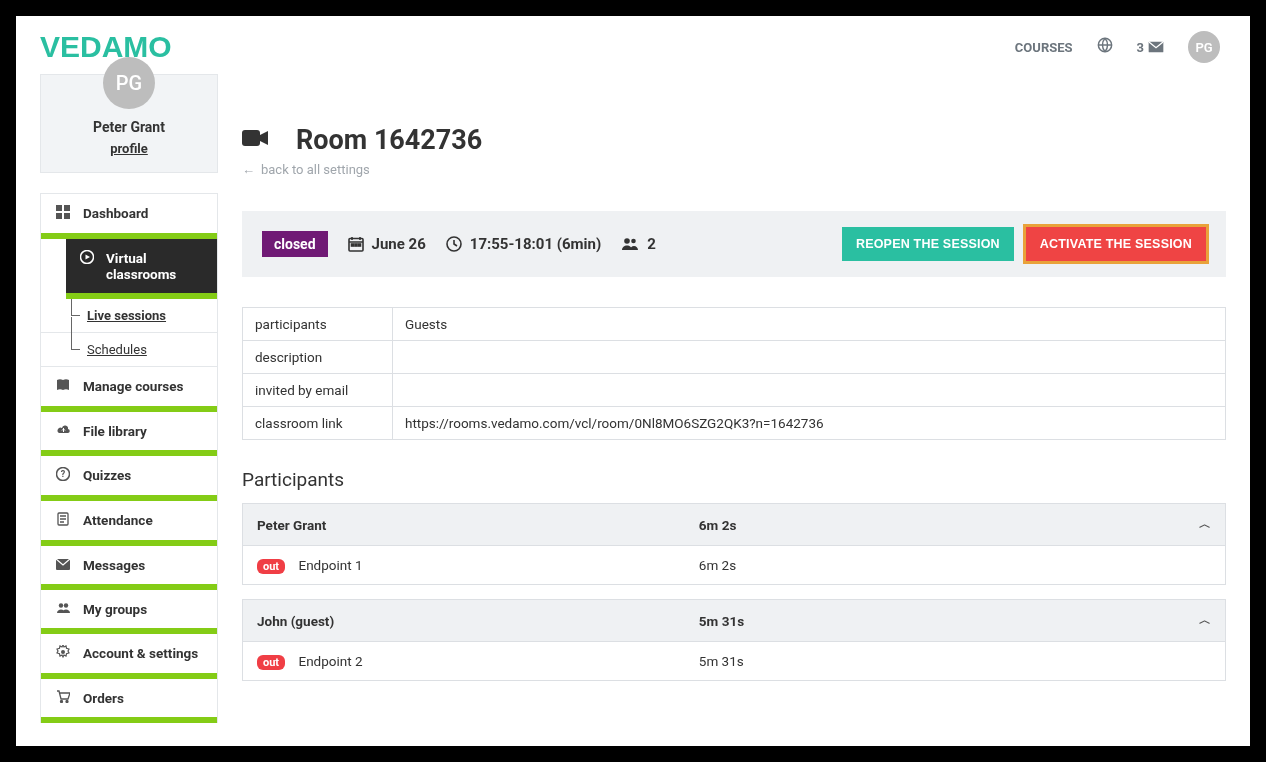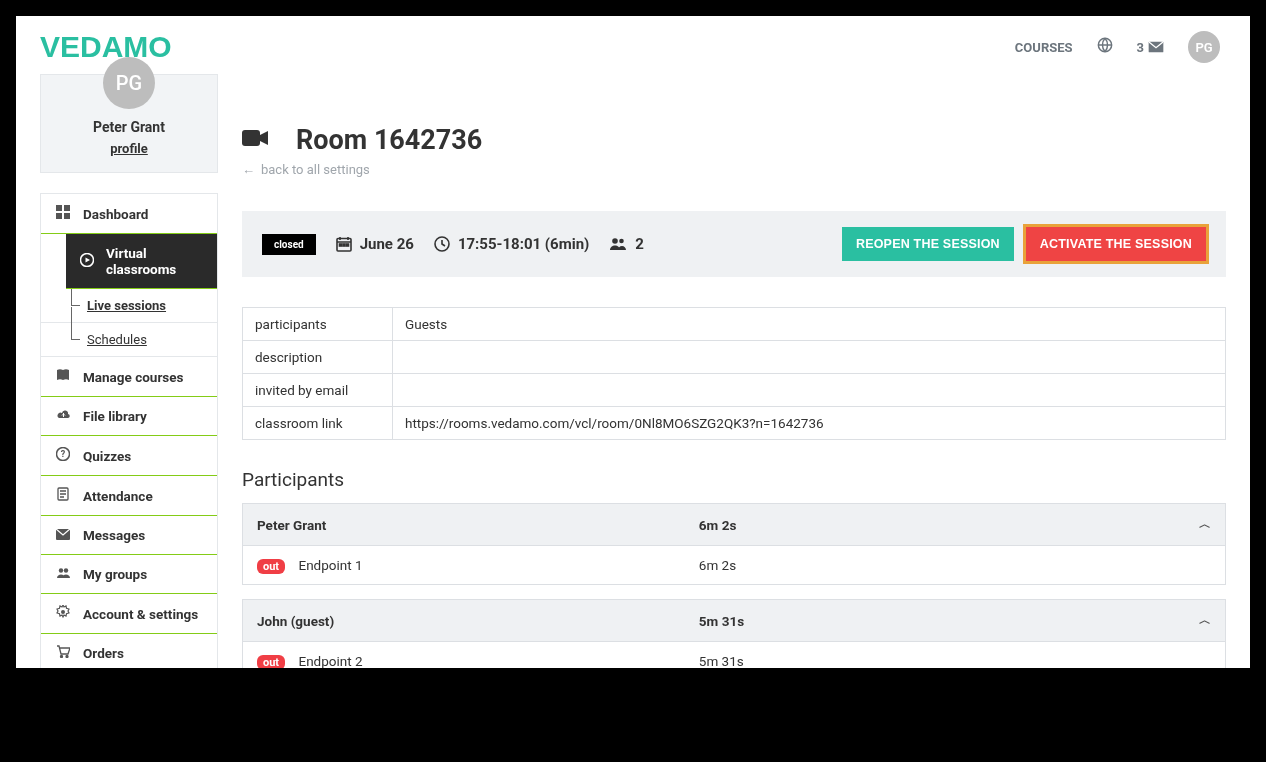--- a/index.html
+++ b/index.html
@@ -5,21 +5,21 @@
   * { margin:0; padding:0; box-sizing:border-box; }
   body {
     font-family: -apple-system, BlinkMacSystemFont, "Segoe UI", Roboto, Arial, sans-serif;
     background:#000;
     padding:16px;
     font-size:14px;
     color:#333;
   }
   .frame {
     background:#fff;
-    height:652px;
+    height:730px;
     overflow:hidden;
     position:relative;
   }
   
   .topbar {
     display:flex;
     align-items:center;
     justify-content:space-between;
     padding:14px 30px 10px 24px;
   }
@@ -68,23 +68,23 @@
     transform:translateY(-18px);
   }
   .profile-name { font-weight:700; font-size:14px; margin-top:-8px;}
   .profile-link { font-weight:700; font-size:13px; text-decoration:underline; margin-top:6px;}
   
   .nav {
     border:1px solid #e4e7ea;
     border-bottom:none;
   }
   .nav-item {
-    display:flex; align-items:center; gap:12px;
+    display:flex; gap:12px;
     padding:11px 14px;
-    border-bottom:1px solid #84cc16;
+    border-bottom:6px solid #84cc16;
     font-size:13.5px;
     font-weight:700;
     color:#333;
     cursor:pointer;
   }
   .nav-item .nicon { width:16px; text-align:center; color:#555;}
   .nav-item.active { background:#2a2a2a; color:#fff;margin-left:25px; }
   .nav-item.active .nicon { color:#fff; }
   .nav-sub {
     padding:9px 14px 9px 46px;
@@ -120,22 +120,22 @@
   
   .statusbar {
     background:#eff1f3;
     padding:16px 20px;
     margin-top:34px;
     display:flex; align-items:center; justify-content:space-between;
     gap:12px;
   }
   .status-left { display:flex; align-items:center; gap:20px; font-weight:700; font-size:15px;}
   .badge-closed {
-    background:#000000; color:#fff; font-weight:700;
-    padding:5px 12px; font-size:10px;
+    background:#701a75; color:#fff; font-weight:700;
+    padding:5px 12px; font-size:14px;
   }
   .status-item { display:flex; align-items:center; gap:8px; }
   .status-right { display:flex; gap:12px;padding-left:32px; }
   .btn {
     border:none; cursor:pointer;
     font-weight:700; font-size:12.5px;
     padding:10px 14px;
     color:#fff;
     letter-spacing:0.2px;
   }

